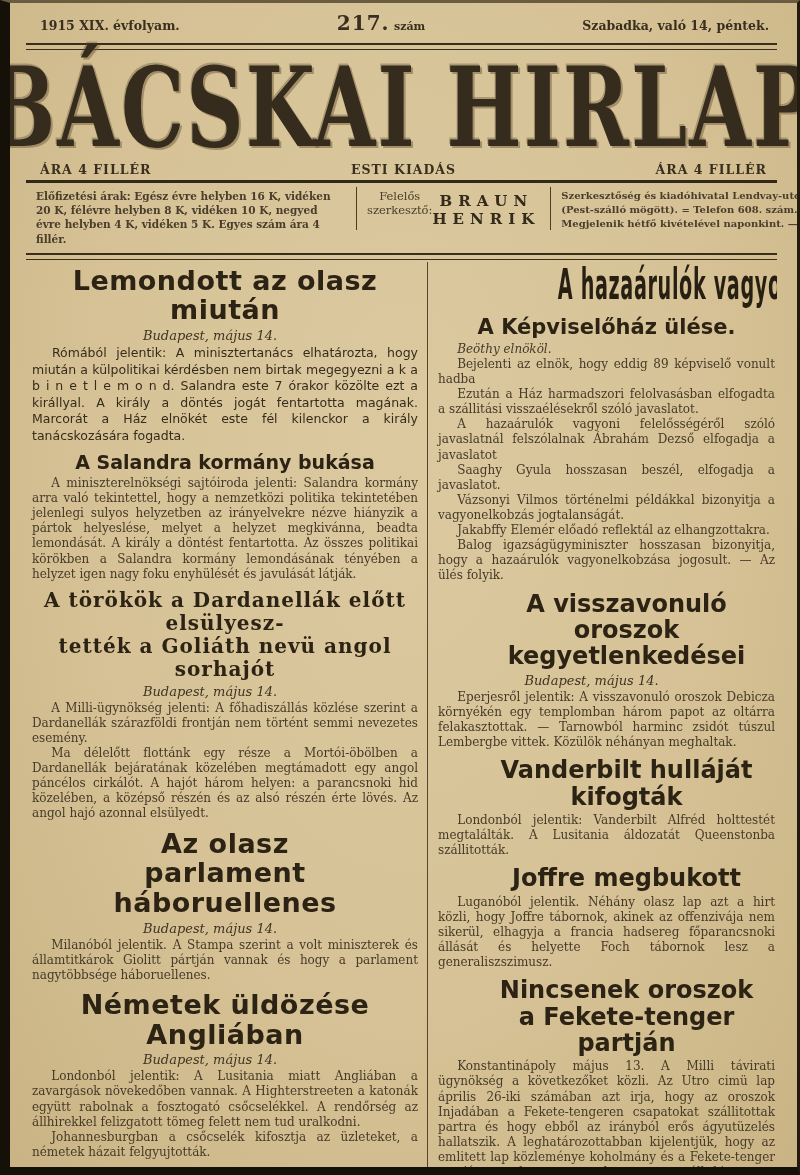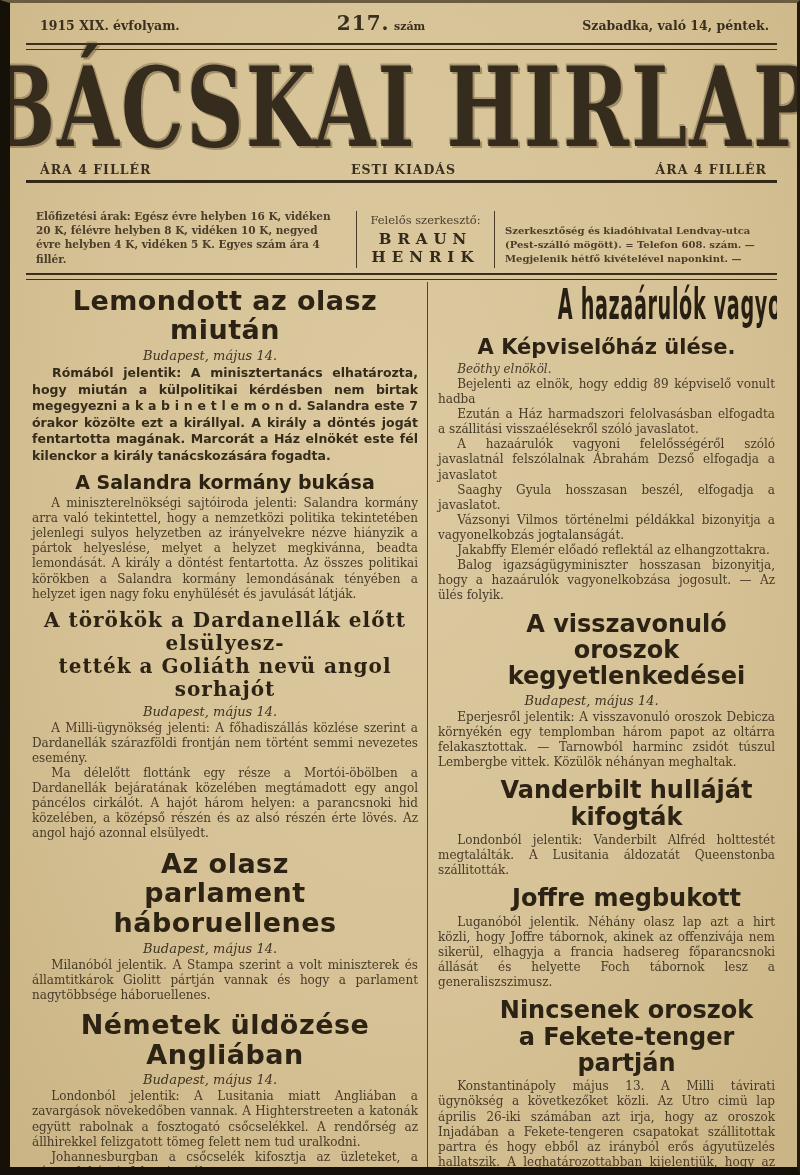--- a/index.html
+++ b/index.html
@@ -27,25 +27,25 @@
     display:inline-block; white-space:nowrap;
     font-family:"DejaVu Serif", serif; font-weight:bold; font-size:78px; letter-spacing:2px;
     color:#362c1d; text-shadow:2px 2px 0 rgba(120,100,68,.55), -1px -1px 0 rgba(90,74,48,.35);
     transform:scale(1.02,1.42); transform-origin:center;
   }
   .price-row { display:flex; justify-content:space-between; align-items:flex-end;
     font-weight:bold; font-size:12.5px; letter-spacing:1px; color:#3a2f1f; padding:0 10px 3px 14px; }
   .rule-heavy { height:0; border-top:3px solid #342919; }
 
   
-  .infobox { display:flex; align-items:flex-end; padding:4px 0;margin-top:20px; }
+  .infobox { display:flex; align-items:flex-start; padding:4px 0; }
   .infobox .cell { padding:2px 10px; color:#4a3d2a; }
   .cell-sub { flex:0 0 310px; font-size:10.5px; line-height:1.35; font-weight:bold; }
   .cell-editor { flex:1; text-align:center; border-left:1px solid #4a3c27; border-right:1px solid #4a3c27;
-    display:flex; flex-direction:column; justify-content:center; }
+    display:flex; justify-content:center; }
   .editor-label { font-size:11.5px; }
   .editor-name { font-size:15px; font-weight:bold; letter-spacing:6px; margin-top:3px; color:#342a1a; }
   .cell-office { flex:0 0 262px; font-size:10px; line-height:1.4; font-weight:bold; }
 
   
   .columns { display:flex; height:912px; overflow:hidden; margin-top:2px; }
   .col { overflow:hidden; }
   .col-left { flex:0 0 386px; padding:2px 8px 0 6px; }
   .col-divider { flex:0 0 1px; background:#55452c; margin:0 1px; }
   .col-right { flex:1; padding:2px 2px 0 9px; }
@@ -61,21 +61,21 @@
   .hl-serif { font-family:"DejaVu Serif", serif; font-size:20px; letter-spacing:1px; line-height:1.15; }
   .subhead { font-size:19px; margin-top:8px; }
   .hl-display-wrap { height:46px; margin:0 0 4px 0; text-align:center; overflow:visible; white-space:nowrap; }
   .hl-display {
     display:inline-block; font-family:"DejaVu Sans", sans-serif; font-weight:bold; font-size:31px;
     color:#271f11; transform:scale(0.62,1.38); transform-origin:center; letter-spacing:1px;
   }
 
   .dateline { margin:1px 30px 2px 0; text-align:center; font-style:italic; font-size:13px; color:#3f3422; }
   .col p.body { margin:0; font-size:12px; line-height:1.26; text-align:justify; text-indent:1.6em; color:#463a28; }
-  .col p.lead { font-family:"DejaVu Sans", sans-serif; font-weight:bold; font-size:12.5px;
+  .col p.lead { font-family:"DejaVu Sans", sans-serif; font-weight:normal; font-size:12.5px;
     line-height:1.32; color:#362c1b; margin:2px 0 0 0; text-align:justify; text-indent:1.6em; }
   .col p.italic-lead { font-style:italic; }
 </style>
 </head>
 <body>
 
 <div class="page">
   <div class="inner">
 
     <div class="topbar">

